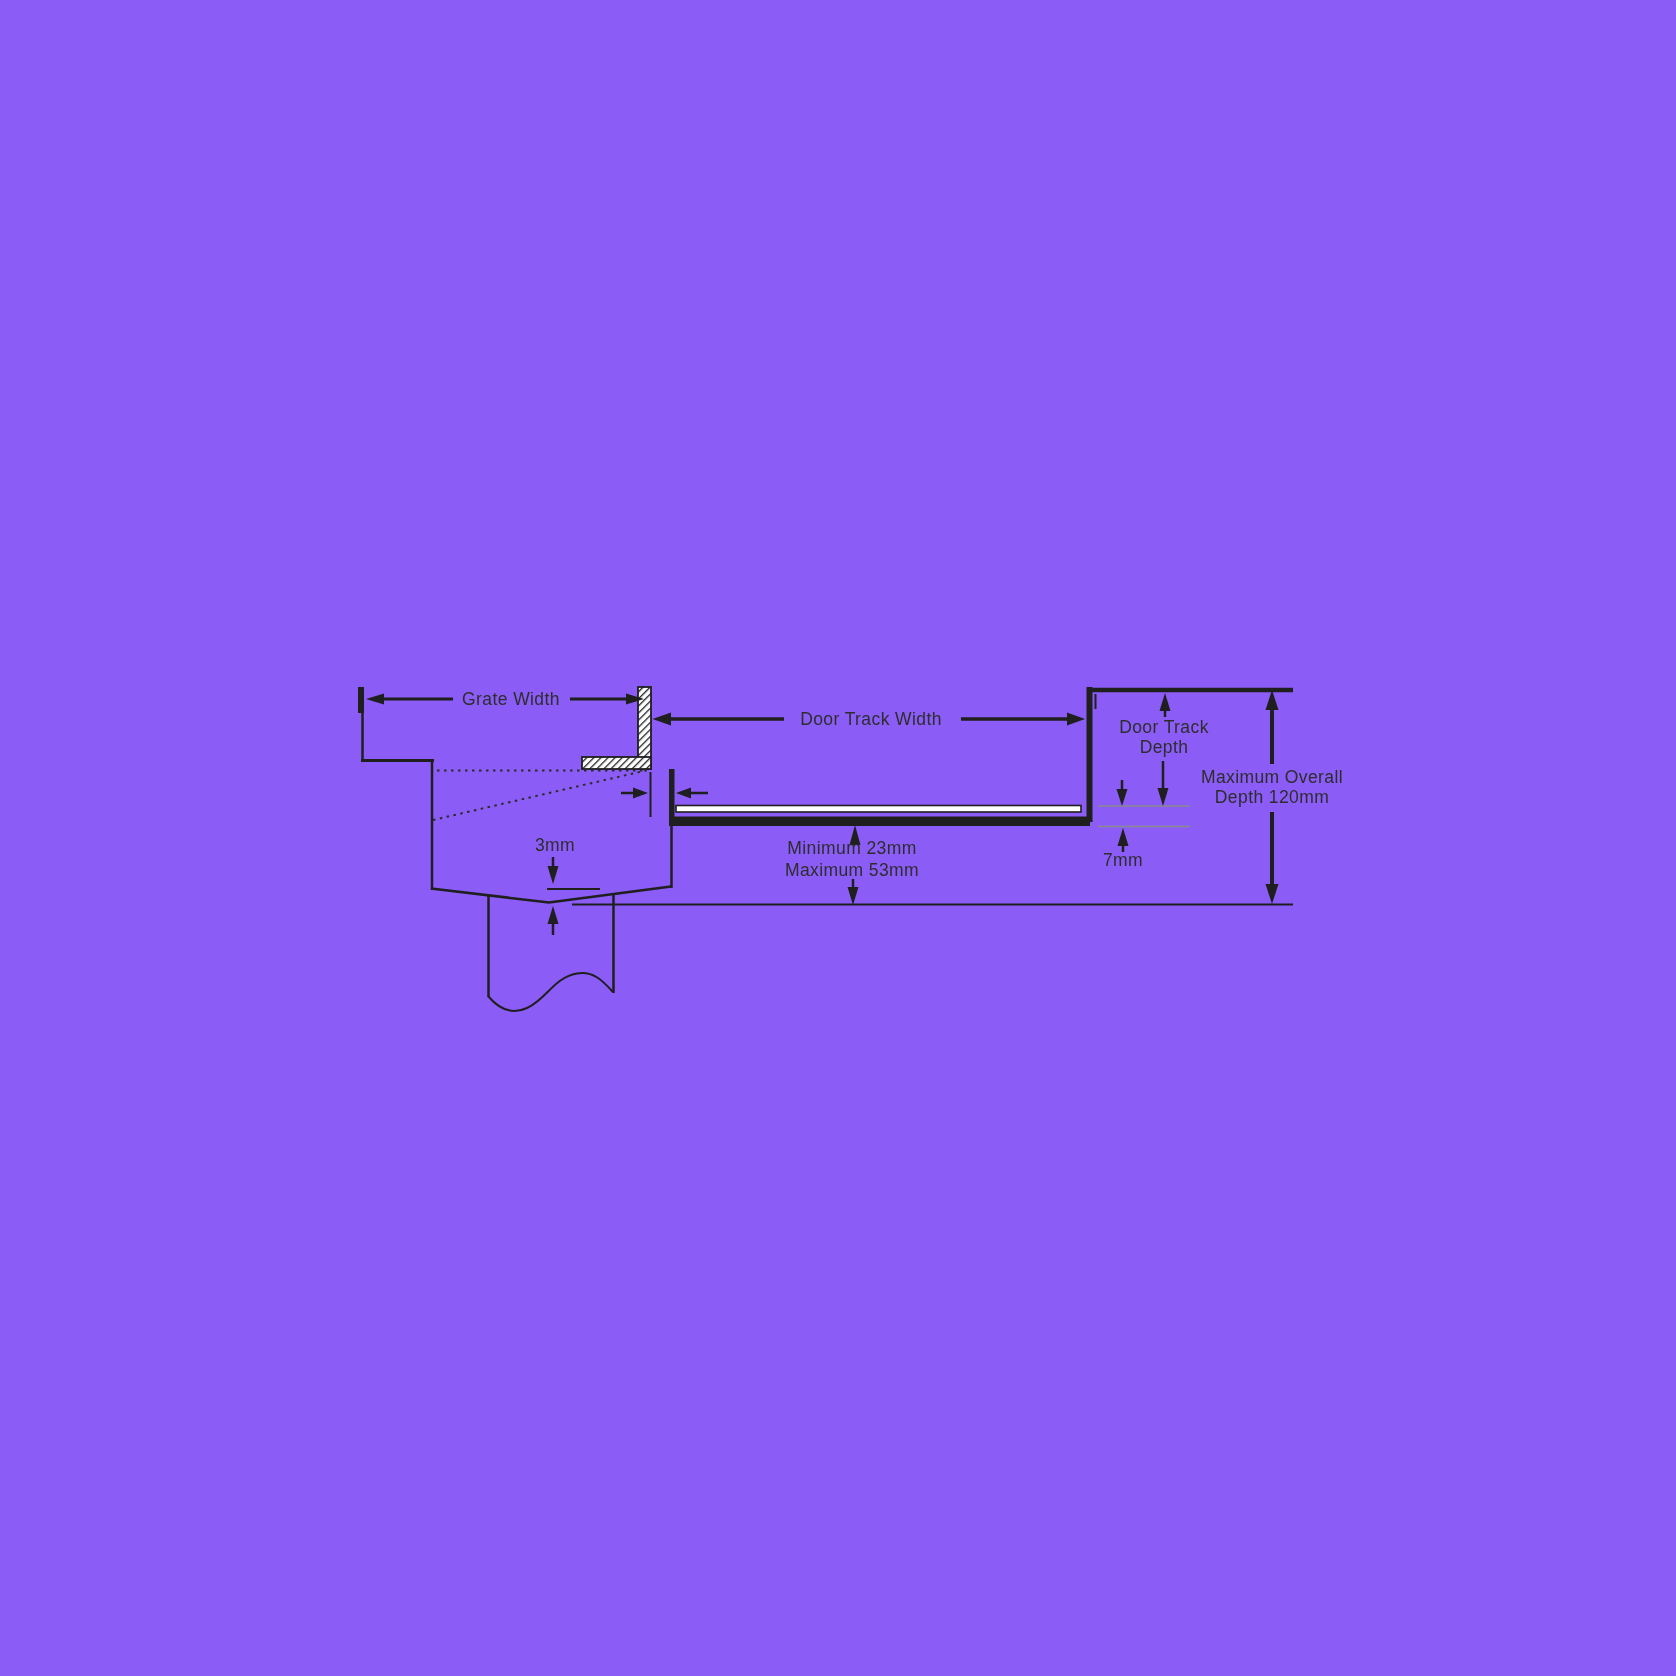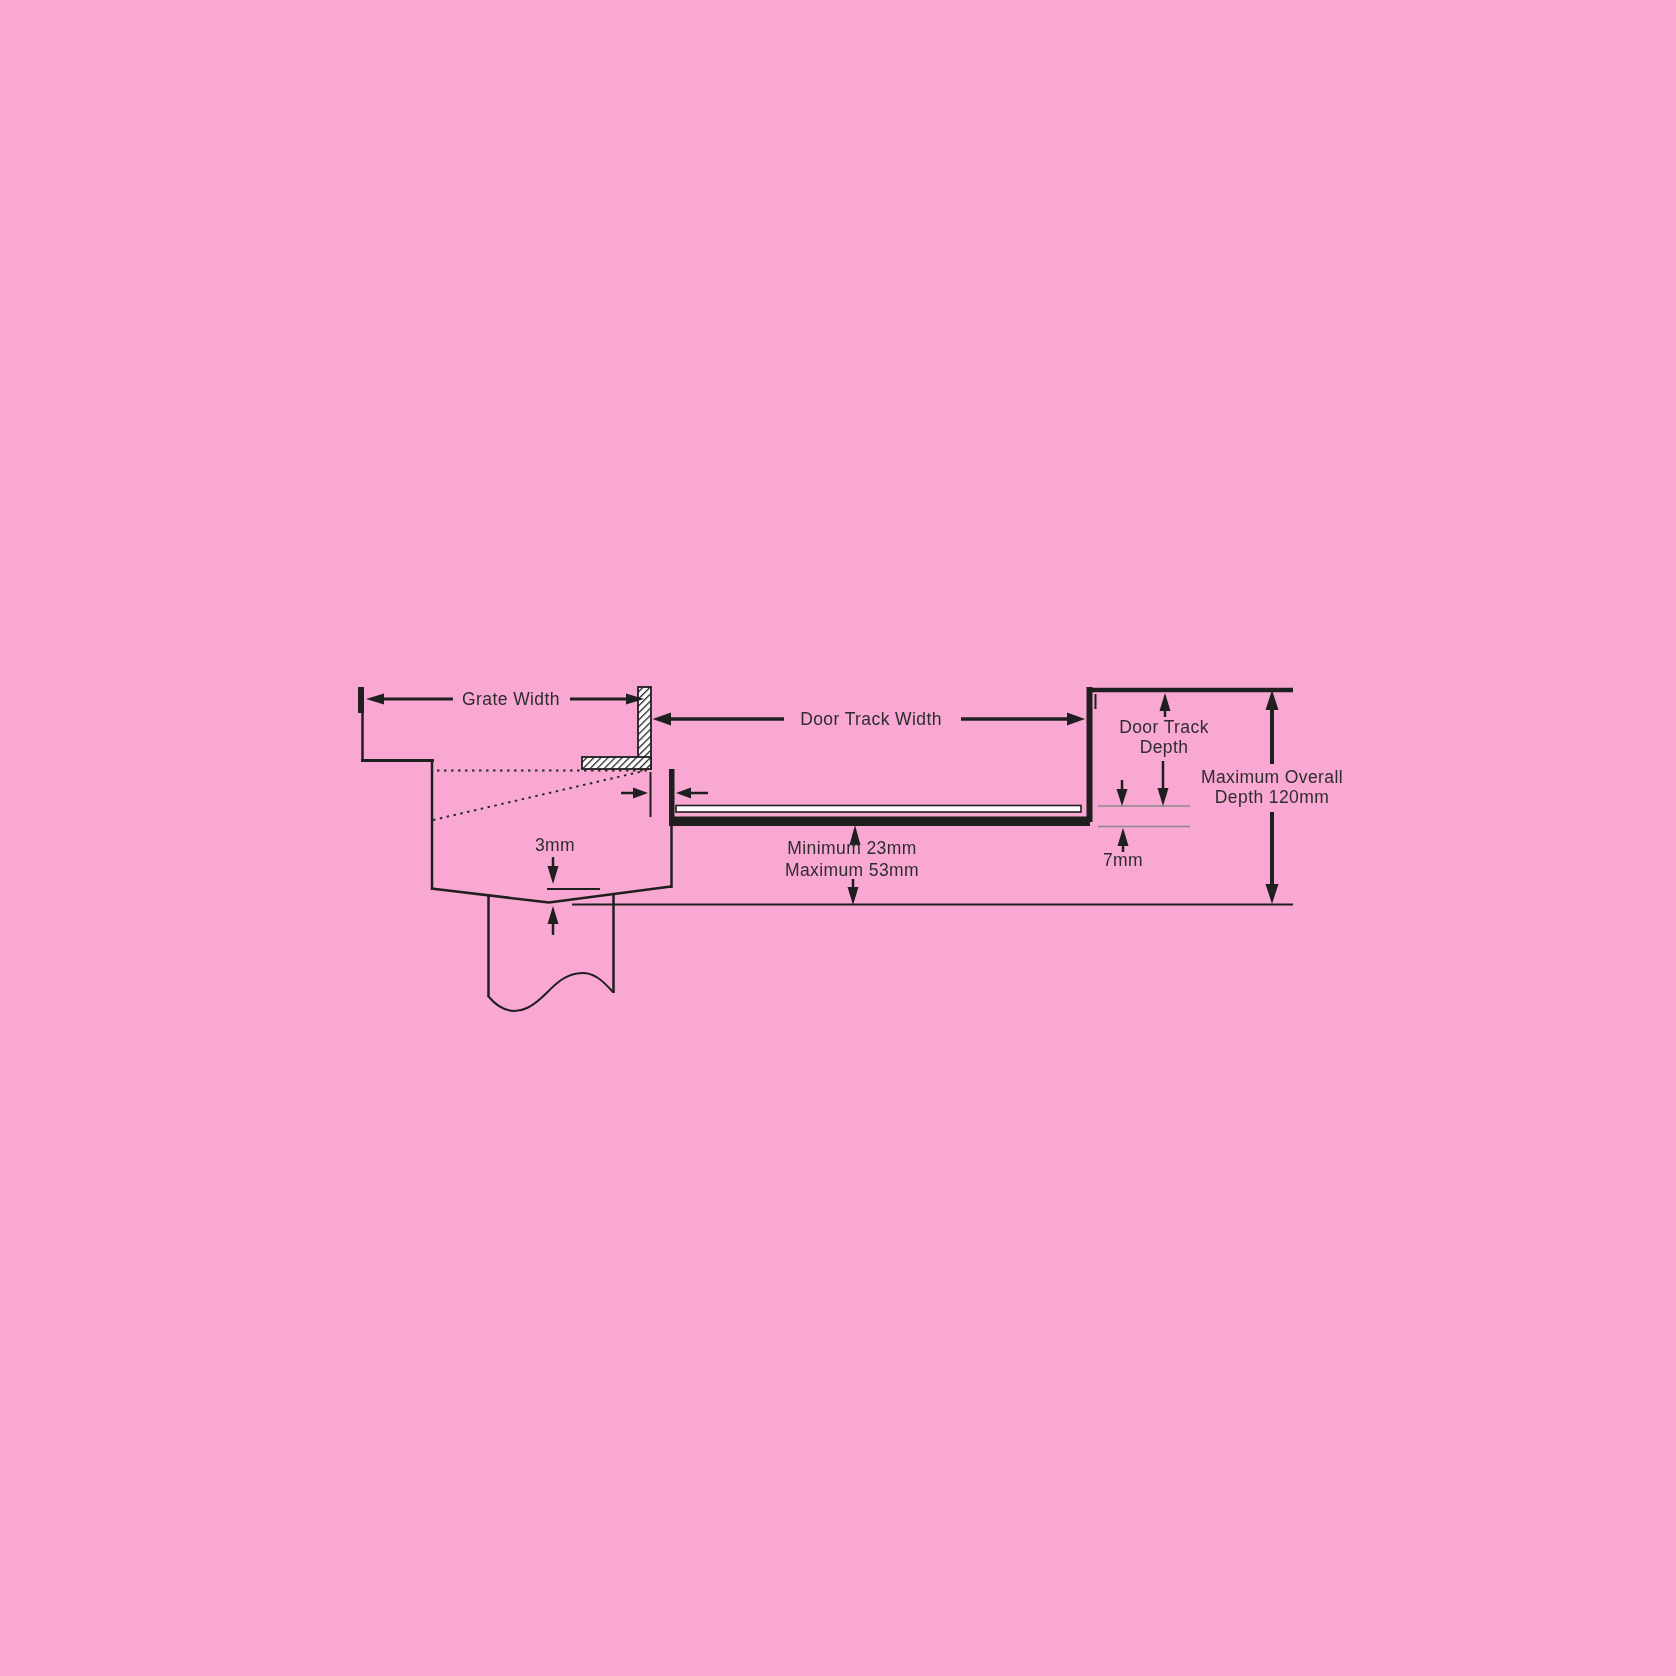--- a/index.html
+++ b/index.html
@@ -4,21 +4,21 @@
 <style>
   html, body {
     margin: 0;
     padding: 0;
     background: #ffffff;
   }
   .canvas {
     position: relative;
     width: 1676px;
     height: 1676px;
-    background: #f9a8d4;
+    background: #8b5cf6;
     overflow: hidden;
     font-family: "Liberation Sans", sans-serif;
   }
   svg.drawing {
     position: absolute;
     left: 0;
     top: 0;
     width: 1676px;
     height: 1676px;
   }

